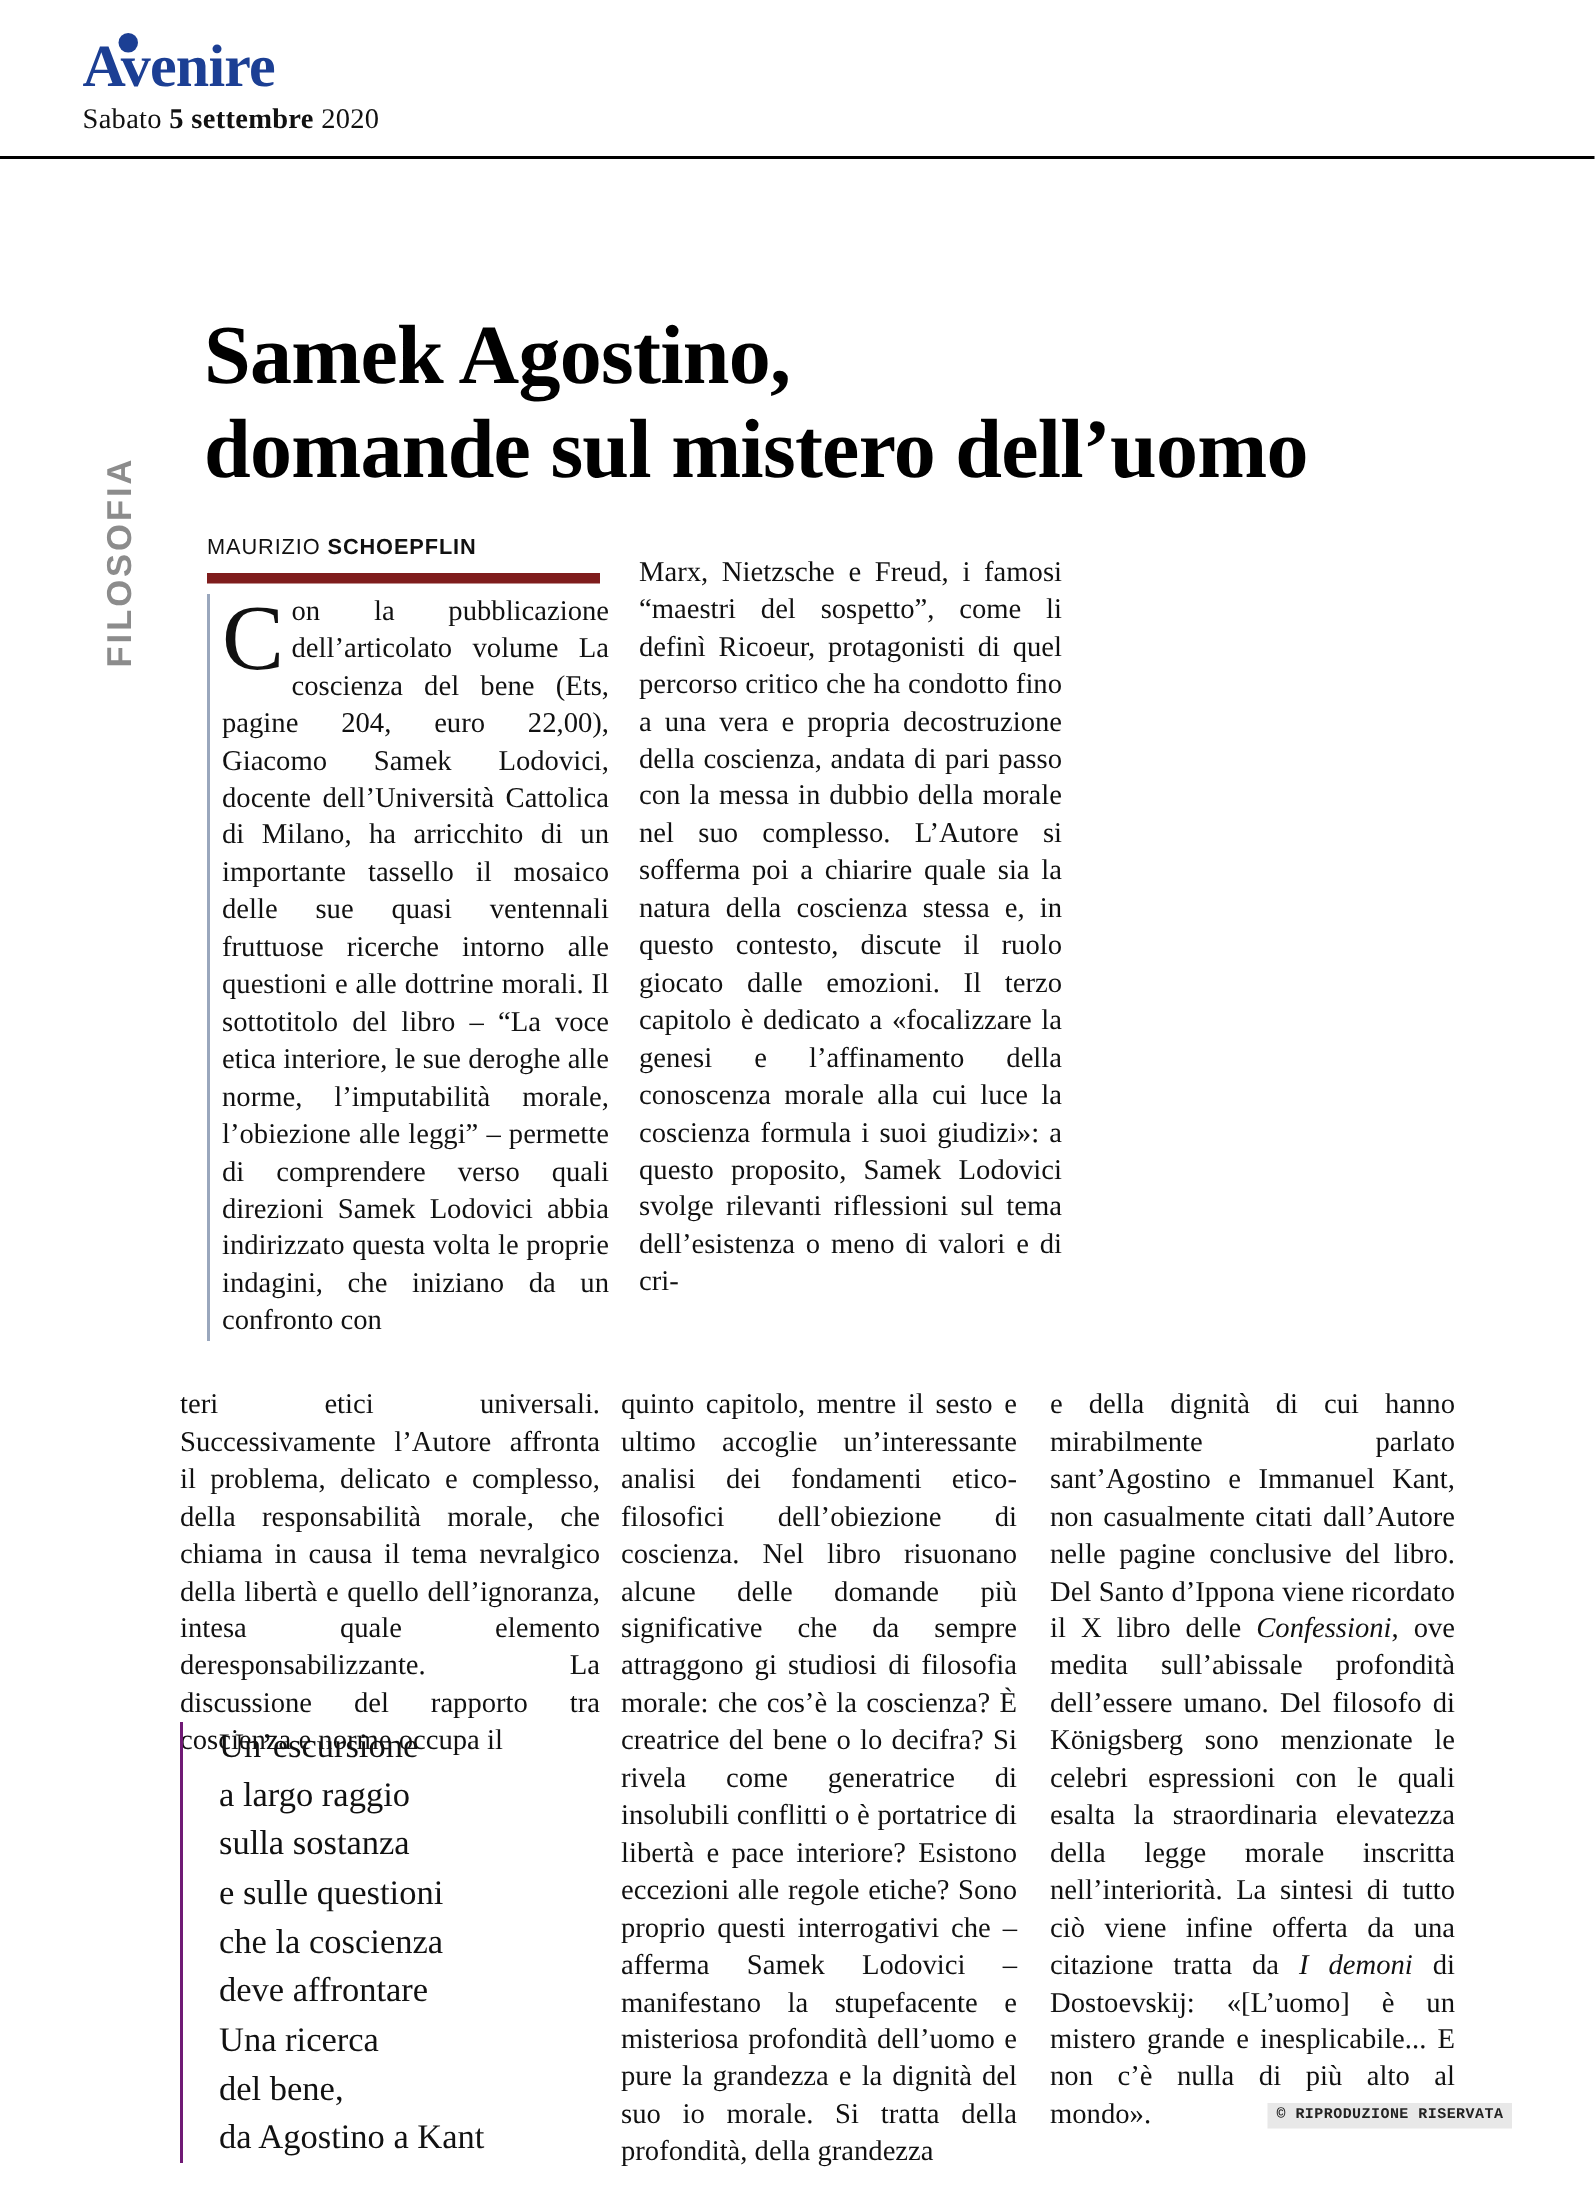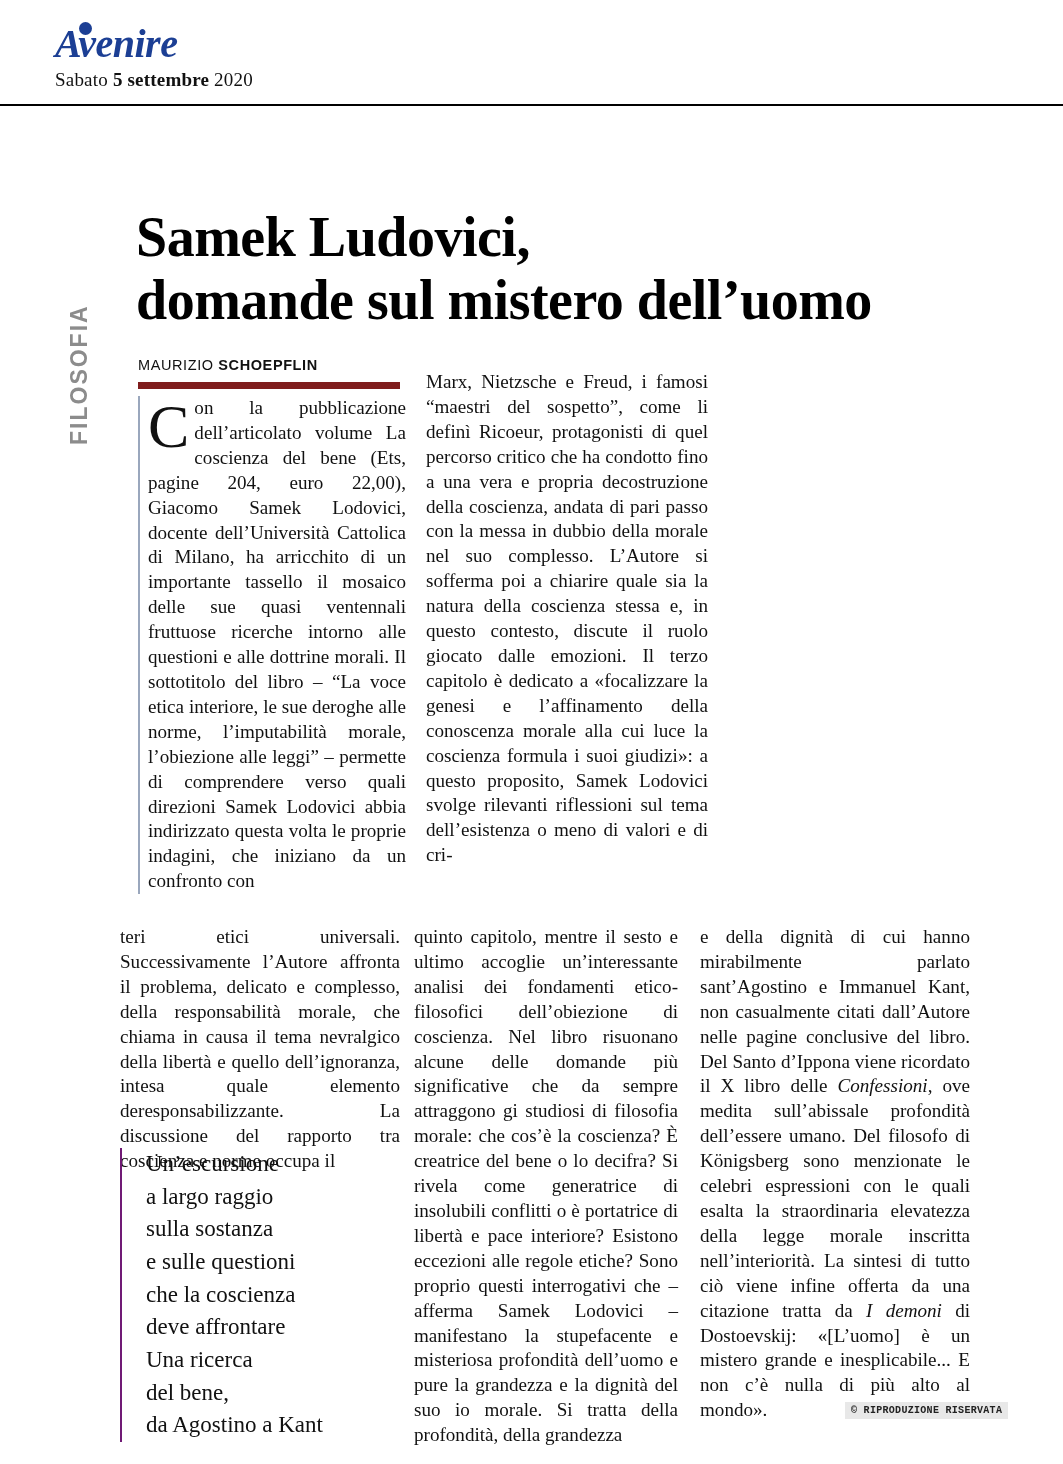--- a/index.html
+++ b/index.html
@@ -20,21 +20,20 @@
   .masthead {
     position: absolute;
     left: 55px;
     top: 24px;
     width: 960px;
   }
   .logo {
     font-family: "Liberation Serif", serif;
     font-size: 40px;
     font-weight: bold;
-    font-style: italic;
     color: #1c3f94;
     letter-spacing: -0.5px;
     line-height: 1;
     position: relative;
     display: inline-block;
   }
   .logo .dot {
     display: inline-block;
     width: 13px;
     height: 13px;
@@ -210,21 +209,21 @@
     <span>Sabato </span><b>5 settembre</b><span> 2020</span>
   </div>
 </div>
 <div class="masthead-rule"></div>
 
 <div class="section-label">
   <span>FILOSOFIA</span>
 </div>
 
 <h1 class="headline">
-  <span>Samek Ludovici,</span>
+  <span>Samek Agostino,</span>
   <span class="l2">domande sul mistero dell’uomo</span>
 </h1>
 
 <div class="byline">
   <span>MAURIZIO </span><b>SCHOEPFLIN</b>
 </div>
 
 <div class="col" id="col-top-left">
   <div class="inner">
     <span class="dropcap">C</span>

